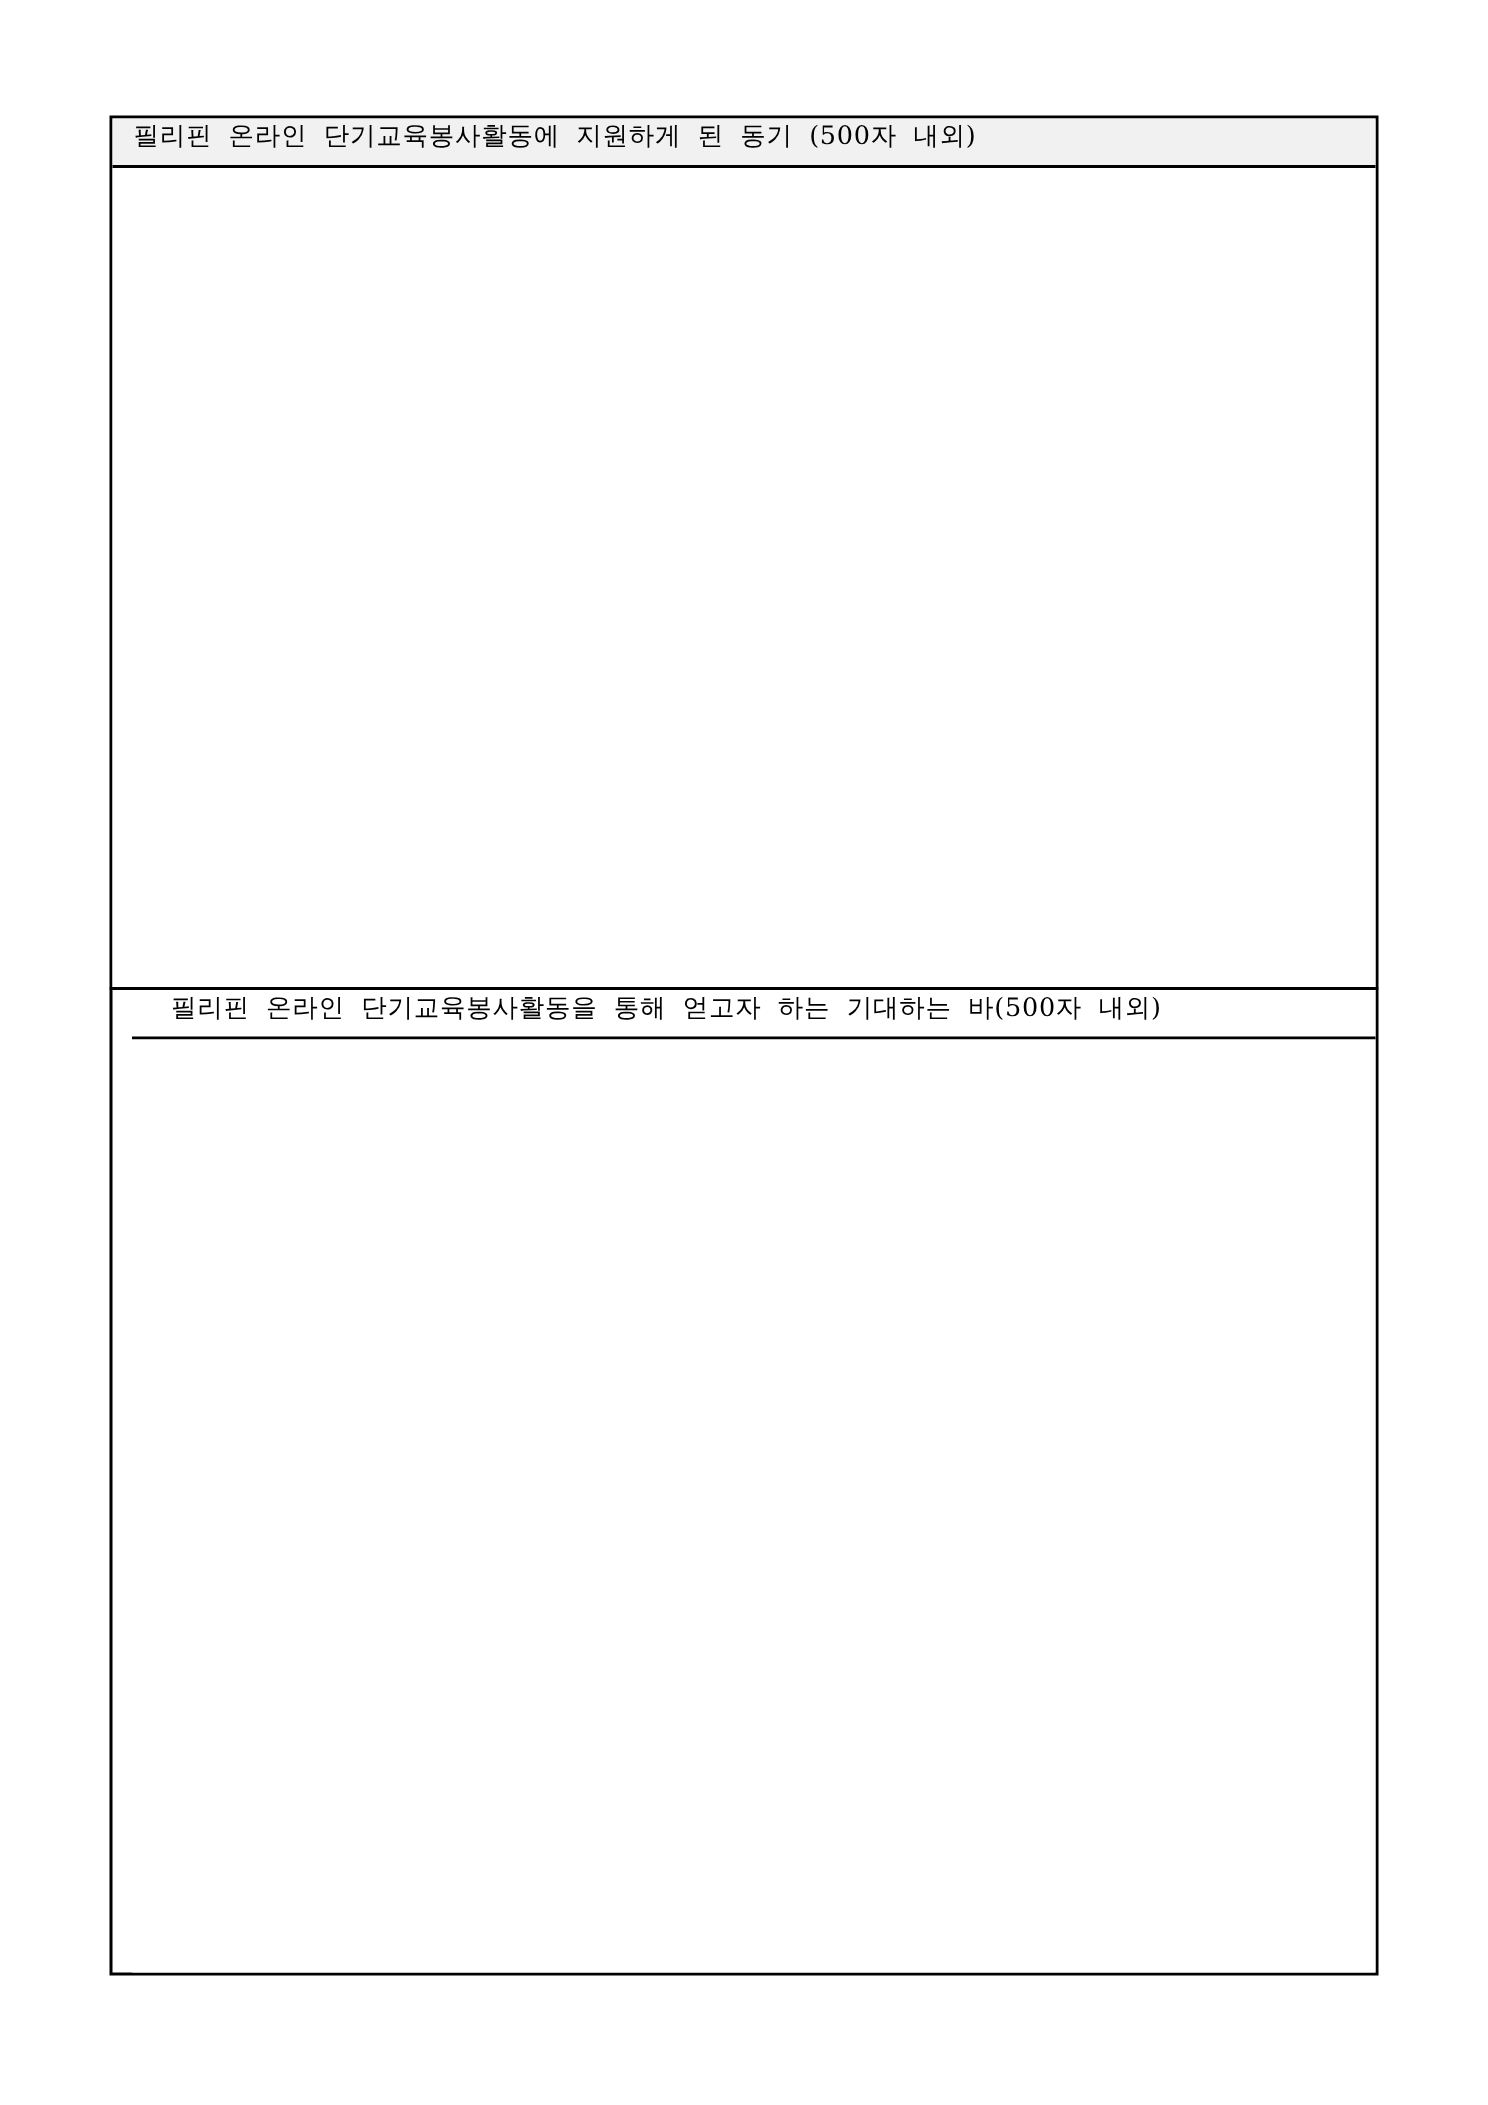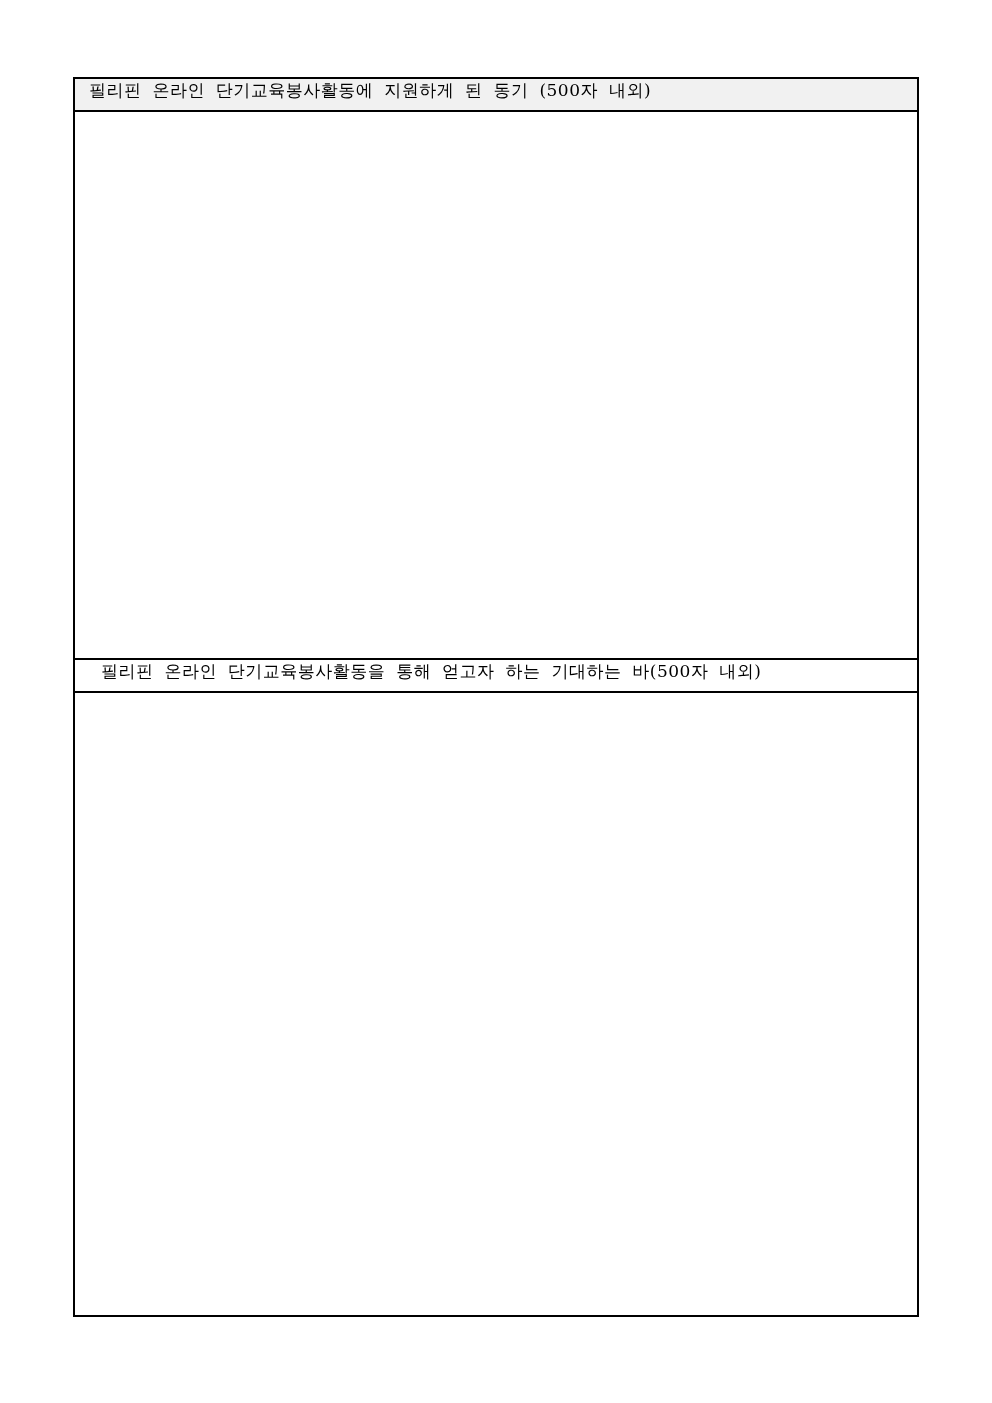--- a/index.html
+++ b/index.html
@@ -27,20 +27,21 @@
     width: 846px;
   }
 
   .section {
     border: 2px solid #000000;
     background: #ffffff;
   }
 
   .section + .section {
     margin-top: -2px; 
+    padding-left: 13px;
   }
 
   .section-header {
     display: flex;
     align-items: flex-start;
     height: 33px;
     border-bottom: 2px solid #000000;
     font-size: 17px;
     letter-spacing: 0.5px;
     word-spacing: 5px;

